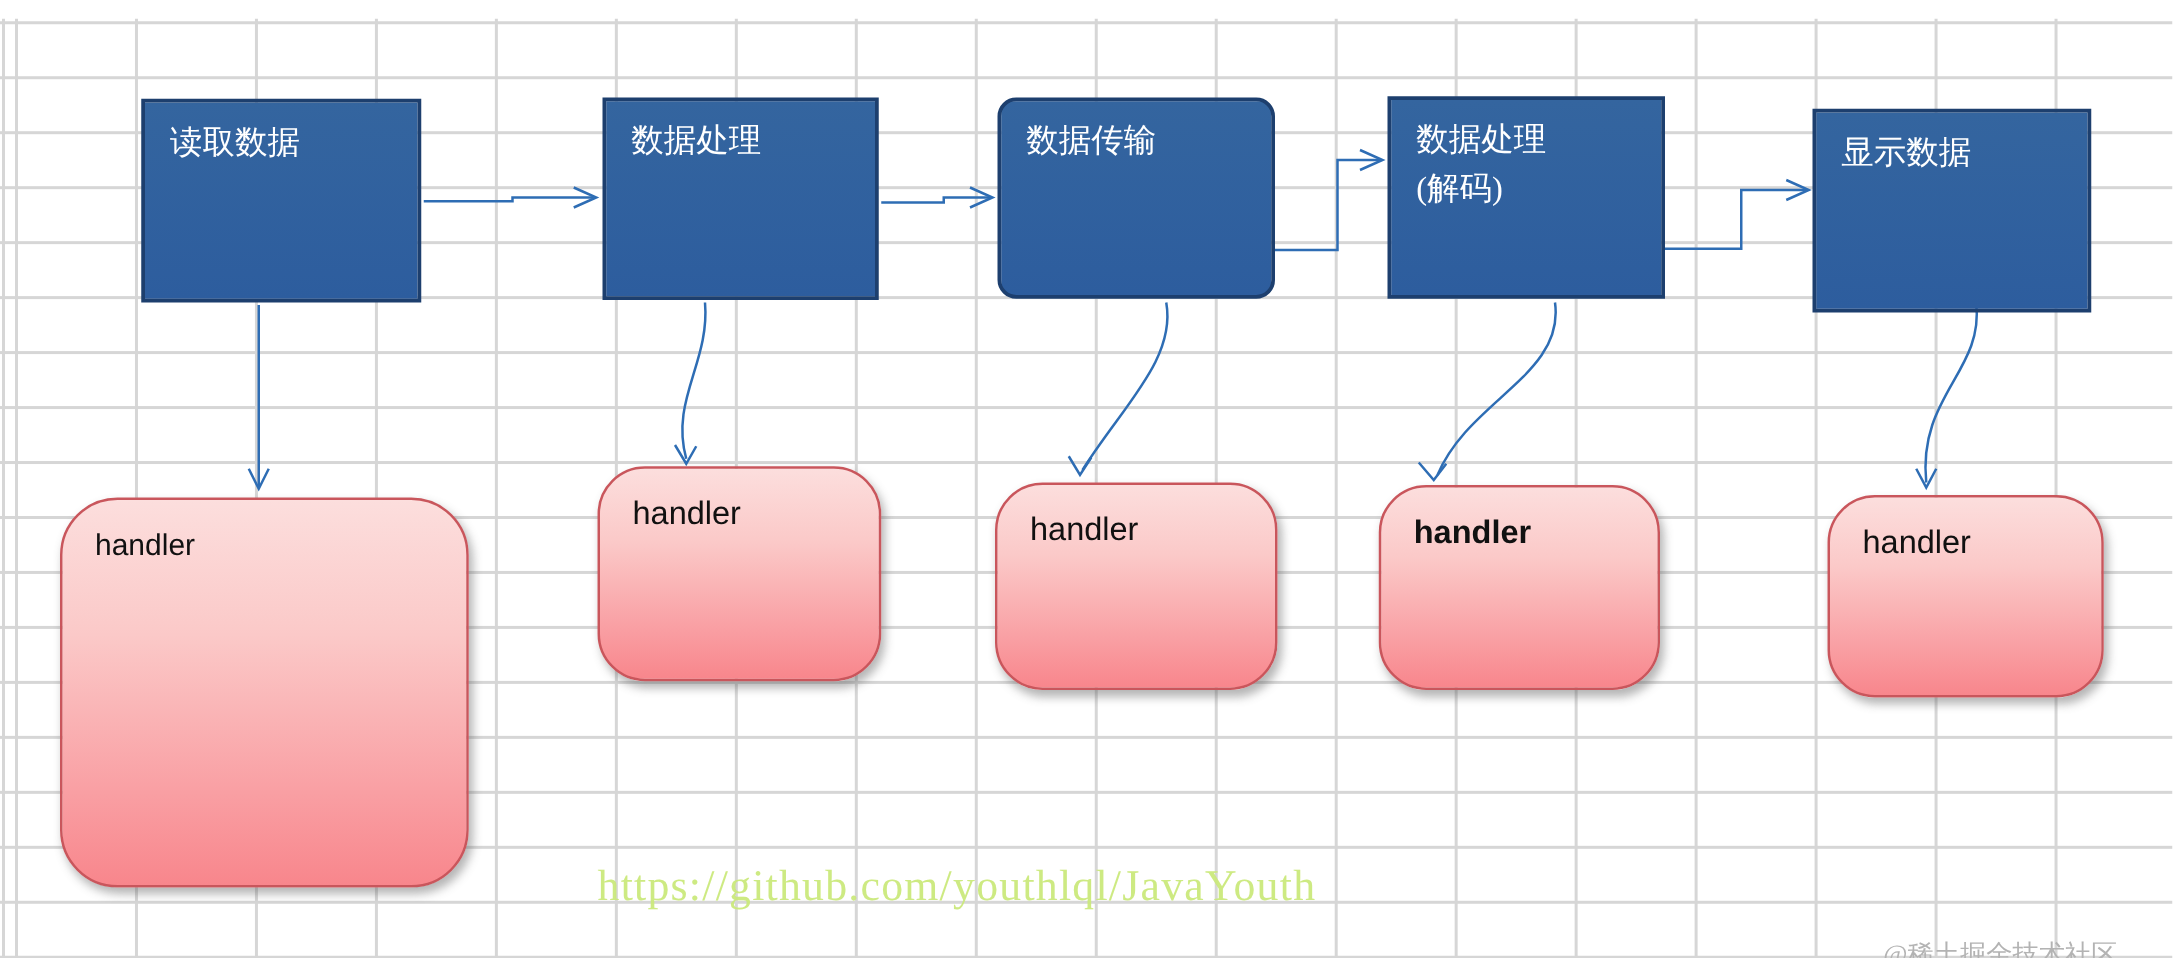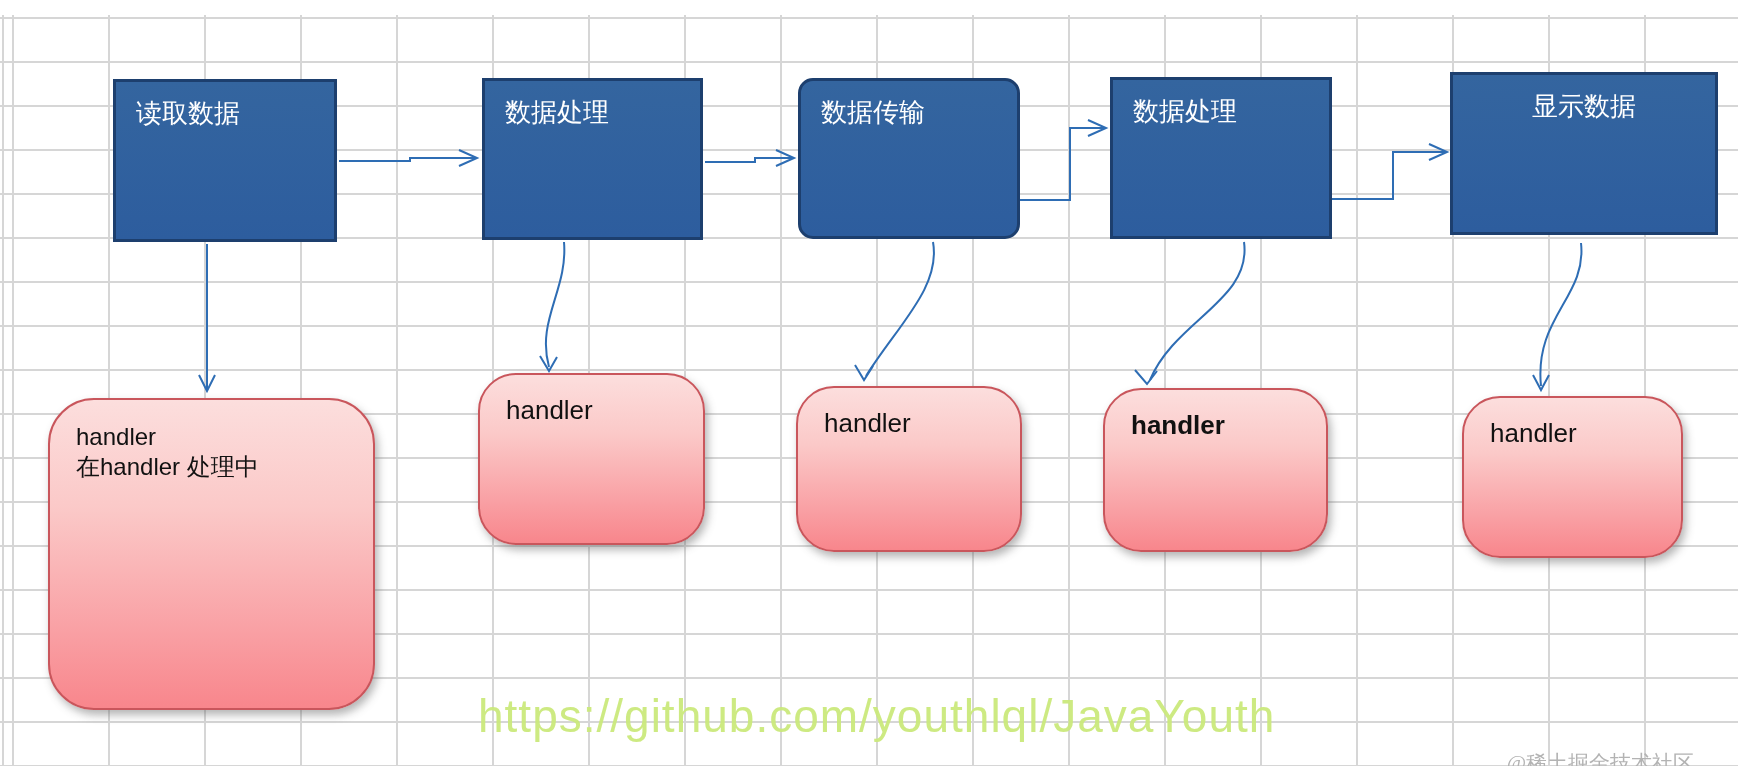--- a/index.html
+++ b/index.html
@@ -40,22 +40,22 @@
     line-height:31px;
     box-shadow:3px 5px 8px rgba(90,90,90,0.45);
   }
   .pink-box.big{border-radius:46px;font-size:24px;line-height:30px;padding:22px 26px;}
   .pink-box.bold{font-weight:bold;}
   .pink-box span{display:block;}
   svg.connector-layer{position:absolute;left:0;top:0;pointer-events:none;}
   .conn{stroke:#2e6db4;stroke-width:2;fill:none;}
   .watermark{
     position:absolute;left:478px;top:674px;
-    font-family:Liberation Sans, sans-serif;
-    font-size:46px;letter-spacing:1px;
+    font-family:Liberation Serif, serif;
+    font-size:35px;letter-spacing:1px;
     color:#cbe97c;opacity:0.95;white-space:nowrap;
   }
   .community{
     position:absolute;right:44px;top:734px;
     font-size:21px;color:#b3b3b3;white-space:nowrap;font-family:Liberation Serif, serif;
   }
 </style>
 </head>
 <body>
 
@@ -100,30 +100,30 @@
     <span>数据处理</span>
   </div>
 
   <div class="blue-box" style="left:798px;top:63px;width:222px;height:161px;border-radius:15px;">
     <span>数据传输</span>
     <span></span>
   </div>
 
   <div class="blue-box" style="left:1110px;top:62px;width:222px;height:162px;">
     <span>数据处理</span>
+    <span>(解码)</span>
   </div>
 
-  <div class="blue-box" style="left:1450px;top:57px;width:268px;height:163px;text-align:center;">
+  <div class="blue-box" style="left:1450px;top:72px;width:223px;height:163px;">
     <span>显示数据</span>
     <span></span>
   </div>
 
   <div class="pink-box big" style="left:48px;top:383px;width:327px;height:312px;">
     <span>handler</span>
-    <span>在handler 处理中</span>
   </div>
 
   <div class="pink-box" style="left:478px;top:358px;width:227px;height:172px;">
     <span>handler</span>
   </div>
 
   <div class="pink-box" style="left:796px;top:371px;width:226px;height:166px;">
     <span>handler</span>
   </div>
 

